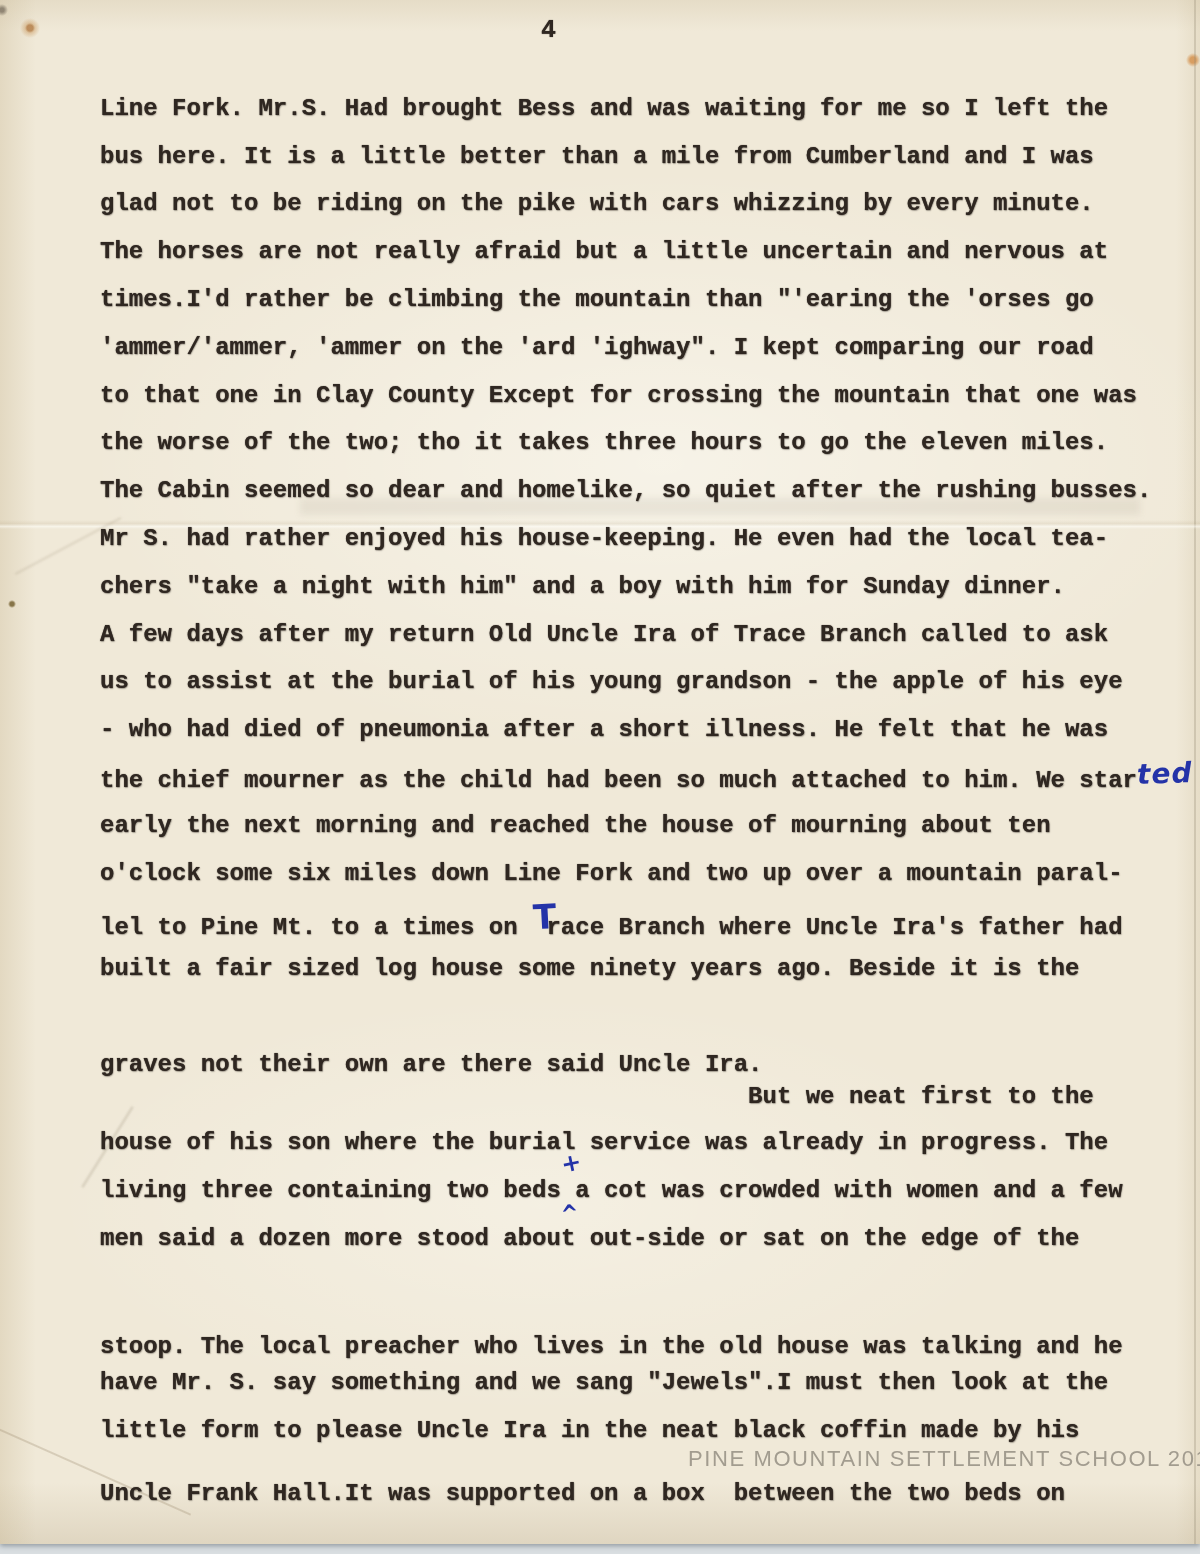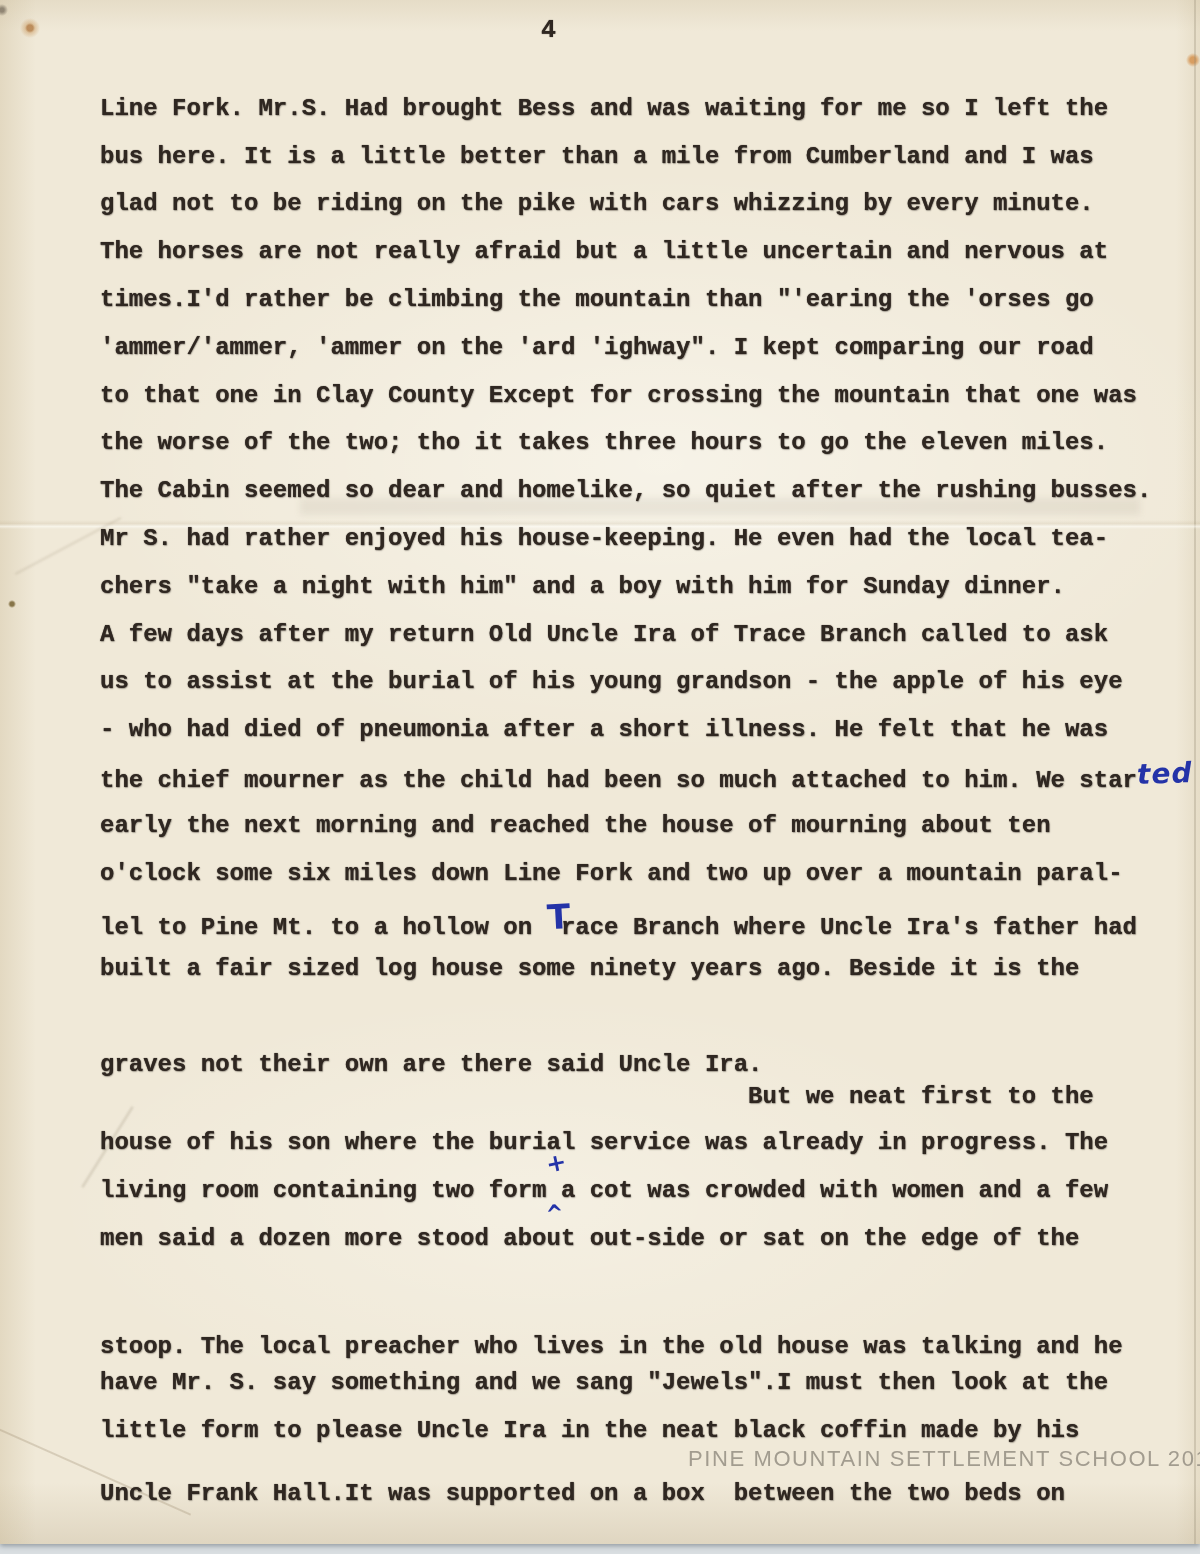--- a/index.html
+++ b/index.html
@@ -183,28 +183,28 @@
     <div class="tline" style="top:572px">chers "take a night with him" and a boy with him for Sunday dinner.</div>
     <div class="tline" style="top:620px">A few days after my return Old Uncle Ira of Trace Branch called to ask</div>
     <div class="tline" style="top:667px">us to assist at the burial of his young grandson - the apple of his eye</div>
     <div class="tline" style="top:715px">- who had died of pneumonia after a short illness. He felt that he was</div>
 
     <div class="tline" style="top:763px"><span>the chief mourner as the child had been so much attached to him. We star</span><span class="hand hand-ted">ted</span></div>
 
     <div class="tline" style="top:811px">early the next morning and reached the house of mourning about ten</div>
     <div class="tline" style="top:859px">o'clock some six miles down Line Fork and two up over a mountain paral-</div>
 
-    <div class="tline" style="top:907px"><span>lel to Pine Mt. to a hollow on </span><span class="hand hand-T">T</span><span>race Branch where Uncle Ira's father had</span></div>
+    <div class="tline" style="top:907px"><span>lel to Pine Mt. to a times on </span><span class="hand hand-T">T</span><span>race Branch where Uncle Ira's father had</span></div>
 
     <div class="tline" style="top:954px">built a fair sized log house some ninety years ago. Beside it is the</div>
     <div class="tline" style="top:1050px">graves not their own are there said Uncle Ira.</div>
     <div class="tline" style="top:1082px">                                             But we neat first to the</div>
     <div class="tline" style="top:1128px">house of his son where the burial service was already in progress. The</div>
 
-    <div class="tline" style="top:1176px"><span>living room containing two form</span><span class="insmark"><span class="above">+</span><span class="below">^</span> </span><span>a cot was crowded with women and a few</span></div>
+    <div class="tline" style="top:1176px"><span>living three containing two beds</span><span class="insmark"><span class="above">+</span><span class="below">^</span> </span><span>a cot was crowded with women and a few</span></div>
 
     <div class="tline" style="top:1224px">men said a dozen more stood about out-side or sat on the edge of the</div>
     <div class="tline" style="top:1332px">stoop. The local preacher who lives in the old house was talking and he</div>
     <div class="tline" style="top:1368px">have Mr. S. say something and we sang "Jewels".I must then look at the</div>
     <div class="tline" style="top:1416px">little form to please Uncle Ira in the neat black coffin made by his</div>
 
     <div class="watermark">PINE MOUNTAIN SETTLEMENT SCHOOL 2015</div>
 
     <div class="tline" style="top:1479px">Uncle Frank Hall.It was supported on a box  between the two beds on</div>
 

